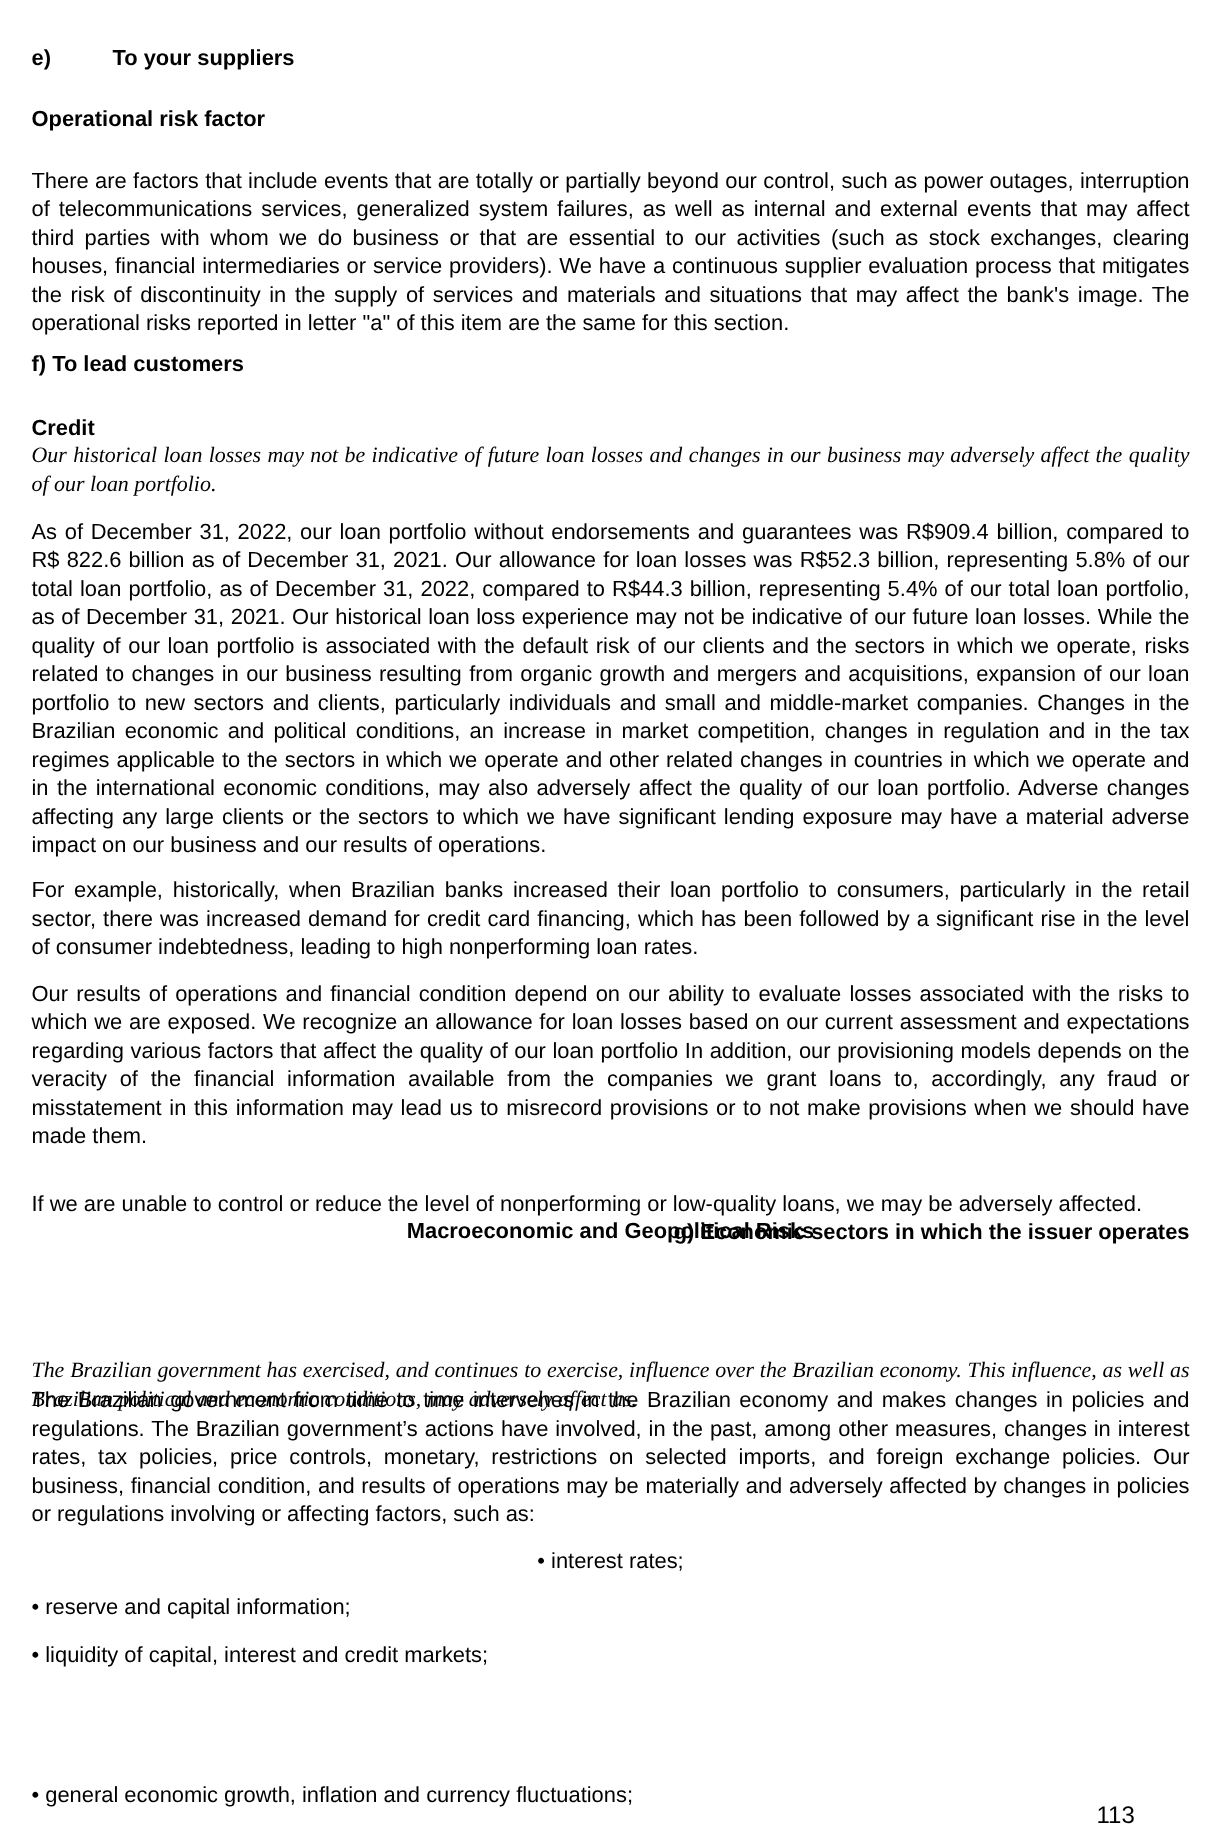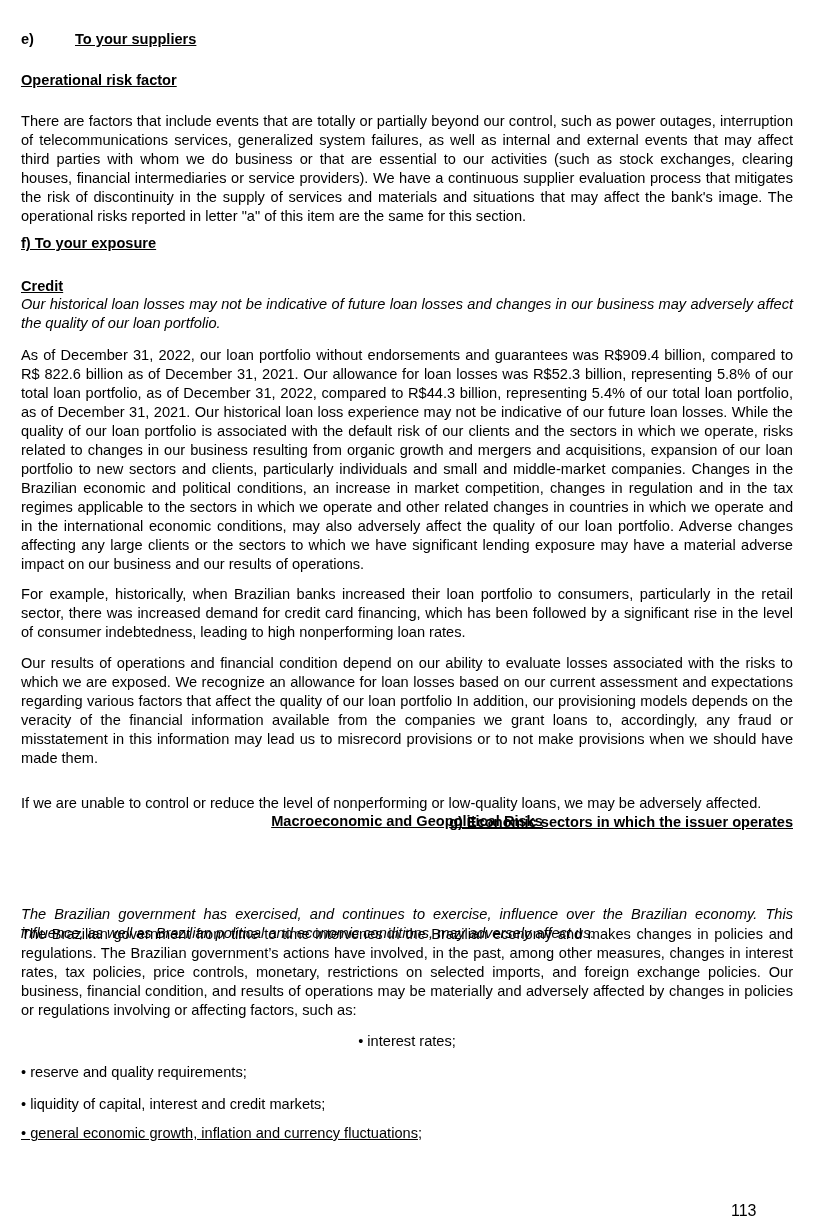--- a/index.html
+++ b/index.html
@@ -2,40 +2,40 @@
 <html><head>
 <meta charset="utf-8">
 <style>
   html, body { margin: 0; padding: 0; background: #ffffff; }
   body {
     width: 817px; height: 1226px; position: relative; overflow: hidden;
     font-family: "Liberation Sans", sans-serif; color: #000; font-size: 14.6px;
   }
   .page { position: absolute; left: 21px; top: 0; width: 772px; }
   .abs { position: absolute; left: 0; width: 772px; margin: 0; }
-  .h { font-weight: bold; font-size: 14.6px; line-height: 18px; text-decoration: underline; }
+  .h { font-weight: bold; font-size: 14.6px; line-height: 18px; }
   .p { text-align: justify; line-height: 19px; text-align-last: left; }
-  .it { font-style: italic; }
+  .it { font-style: italic; font-family: Liberation Serif, serif; }
   .sec-e .lbl { display: inline-block; width: 54px; }
   .pagenum { position: absolute; left: 731px; top: 1202px; font-size: 16px; }
 </style>
 </head>
 <body>
 
 <div class="page">
 
   <div class="abs h sec-e" style="top:30px;">
     <span class="lbl">e)</span><span>To your suppliers</span>
   </div>
 
   <div class="abs h" style="top:71px;">Operational risk factor</div>
 
   <p class="abs p" style="top:112px;">There are factors that include events that are totally or partially beyond our control, such as power outages, interruption of telecommunications services, generalized system failures, as well as internal and external events that may affect third parties with whom we do business or that are essential to our activities (such as stock exchanges, clearing houses, financial intermediaries or service providers). We have a continuous supplier evaluation process that mitigates the risk of discontinuity in the supply of services and materials and situations that may affect the bank's image. The operational risks reported in letter "a" of this item are the same for this section.</p>
 
-  <div class="abs h" style="top:234px;">f) To your exposure</div>
+  <div class="abs h" style="top:234px;">f) To lead customers</div>
 
   <div class="abs h" style="top:277px;">Credit</div>
 
   <p class="abs p it" style="top:295px;">Our historical loan losses may not be indicative of future loan losses and changes in our business may adversely affect the quality of our loan portfolio.</p>
 
   <p class="abs p" style="top:346px;">As of December 31, 2022, our loan portfolio without endorsements and guarantees was R$909.4 billion, compared to R$ 822.6 billion as of December 31, 2021. Our allowance for loan losses was R$52.3 billion, representing 5.8% of our total loan portfolio, as of December 31, 2022, compared to R$44.3 billion, representing 5.4% of our total loan portfolio, as of December 31, 2021. Our historical loan loss experience may not be indicative of our future loan losses. While the quality of our loan portfolio is associated with the default risk of our clients and the sectors in which we operate, risks related to changes in our business resulting from organic growth and mergers and acquisitions, expansion of our loan portfolio to new sectors and clients, particularly individuals and small and middle-market companies. Changes in the Brazilian economic and political conditions, an increase in market competition, changes in regulation and in the tax regimes applicable to the sectors in which we operate and other related changes in countries in which we operate and in the international economic conditions, may also adversely affect the quality of our loan portfolio. Adverse changes affecting any large clients or the sectors to which we have significant lending exposure may have a material adverse impact on our business and our results of operations.</p>
 
   <p class="abs p" style="top:585px;">For example, historically, when Brazilian banks increased their loan portfolio to consumers, particularly in the retail sector, there was increased demand for credit card financing, which has been followed by a significant rise in the level of consumer indebtedness, leading to high nonperforming loan rates.</p>
 
   <p class="abs p" style="top:654px;">Our results of operations and financial condition depend on our ability to evaluate losses associated with the risks to which we are exposed. We recognize an allowance for loan losses based on our current assessment and expectations regarding various factors that affect the quality of our loan portfolio In addition, our provisioning models depends on the veracity of the financial information available from the companies we grant loans to, accordingly, any fraud or misstatement in this information may lead us to misrecord provisions or to not make provisions when we should have made them.</p>
@@ -44,18 +44,18 @@
 
   <div class="abs h" style="top:813px;text-align:right;">g) Economic sectors in which the issuer operates</div>
 
   <div class="abs h" style="top:812px;text-align:center;">Macroeconomic and Geopolitical Risks</div>
 
   <p class="abs p it" style="top:875px;margin-top:30px;">The Brazilian government has exercised, and continues to exercise, influence over the Brazilian economy. This influence, as well as Brazilian political and economic conditions, may adversely affect us.</p>
 
   <p class="abs p" style="top:925px;">The Brazilian government from time to time intervenes in the Brazilian economy and makes changes in policies and regulations. The Brazilian government’s actions have involved, in the past, among other measures, changes in interest rates, tax policies, price controls, monetary, restrictions on selected imports, and foreign exchange policies. Our business, financial condition, and results of operations may be materially and adversely affected by changes in policies or regulations involving or affecting factors, such as:</p>
 
   <div class="abs" style="top:1032px; line-height:19px;text-align:center;">• interest rates;</div>
-  <div class="abs" style="top:1063px; line-height:19px;">• reserve and quality requirements;</div>
+  <div class="abs" style="top:1063px; line-height:19px;">• reserve and capital information;</div>
   <div class="abs" style="top:1095px; line-height:19px;">• liquidity of capital, interest and credit markets;</div>
-  <div class="abs" style="top:1124px; line-height:19px;text-decoration:underline;">• general economic growth, inflation and currency fluctuations;</div>
+  <div class="abs" style="top:1188px; line-height:19px;">• general economic growth, inflation and currency fluctuations;</div>
 </div>
 
 <div class="pagenum">113</div>
 
 </body></html>

